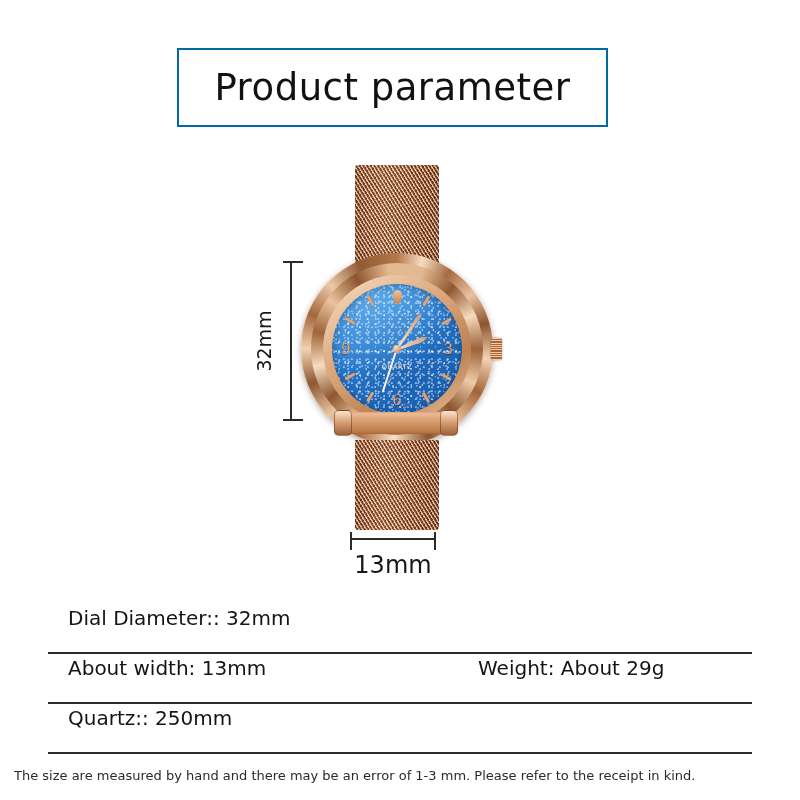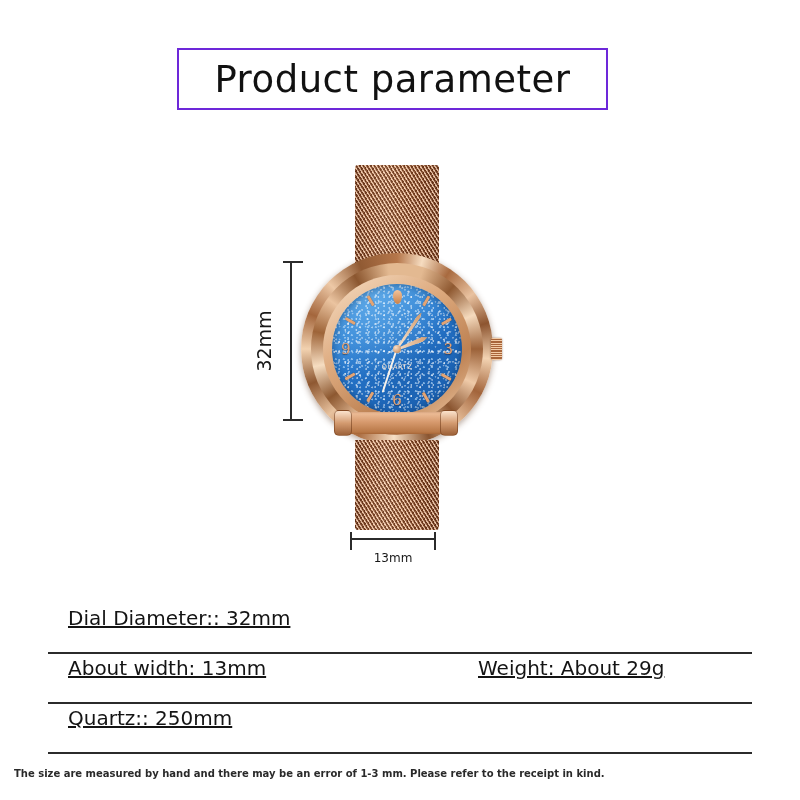--- a/index.html
+++ b/index.html
@@ -15,22 +15,22 @@
     color: #1a1a1a;
     overflow: hidden;
   }
 
   
   #title-box {
     position: absolute;
     left: 177px;
     top: 48px;
     width: 431px;
-    height: 62px;
-    border: 2px solid #6d28d9;
+    height: 79px;
+    border: 2px solid #0369a1;
     box-sizing: border-box;
     display: flex;
     align-items: center;
     justify-content: center;
   }
   #title-text {
     font-size: 37px;
     font-weight: 400;
     letter-spacing: 0.5px;
     color: #111;
@@ -325,21 +325,21 @@
     width: 0;
     border-left: 2px solid #2b2b2b;
   }
   #cap-h-left  { left: -1px; }
   #cap-h-right { right: -1px; }
   #dim-horizontal-label {
     position: absolute;
     left: 393px;
     top: 551px;
     transform: translateX(-50%);
-    font-size: 12px;
+    font-size: 24px;
     color: #171717;
     white-space: nowrap;
   }
 
   
   #spec-table {
     position: absolute;
     left: 48px;
     top: 604px;
     width: 704px;
@@ -349,35 +349,33 @@
     height: 48px;
     border-bottom: 2px solid #2b2b2b;
     display: flex;
     align-items: flex-start;
   }
   .spec-cell {
     font-size: 20px;
     color: #141414;
     white-space: nowrap;
     padding-top: 2px;
-    text-decoration: underline;
   }
   .spec-cell.left  { width: 430px; padding-left: 20px; box-sizing: border-box; }
   .spec-cell.right { padding-left: 0; }
 
   
   #footer-note {
     position: absolute;
     left: 14px;
     top: 768px;
     width: 775px;
-    font-size: 10px;
+    font-size: 13px;
     color: #2a2a2a;
     white-space: nowrap;
-    font-weight: bold;
   }
 </style>
 </head>
 <body>
 
 <div id="title-box">
   <div id="title-text">Product parameter</div>
 </div>
 
 <div id="product-stage">

